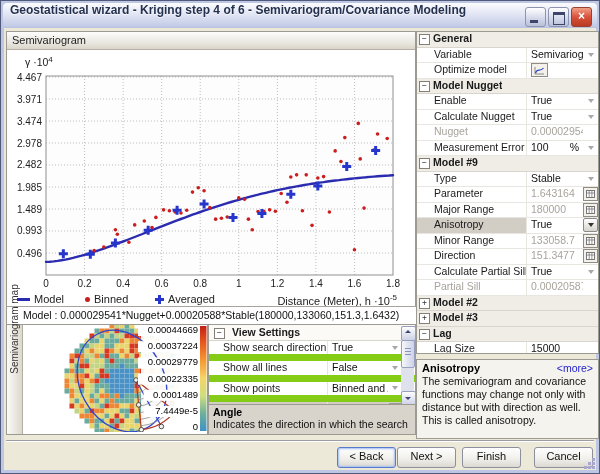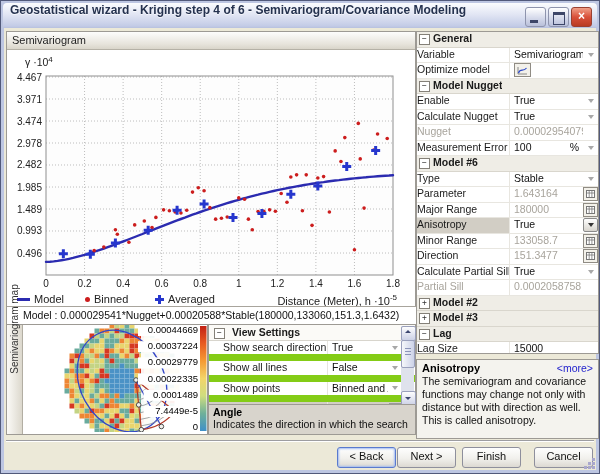--- a/index.html
+++ b/index.html
@@ -64,21 +64,21 @@
   .sb-down{bottom:0;}.sb-down::after{top:5px;border-top-color:#3c4670;border-bottom-width:0;}
   .sb-thumb{position:absolute;left:0;top:14px;width:12px;height:26px;border:1px solid #9aa0bc;border-radius:2px;
     background:linear-gradient(to right,#f6f7fa,#ccd2e8);}
   .sb-thumb::after{content:'';position:absolute;left:3px;top:10px;width:6px;height:1px;background:#8b93b8;box-shadow:0 3px 0 #8b93b8, 0 -3px 0 #8b93b8;}
   
   .prop-panel{left:412px;top:3px;width:181px;height:321px;background:#fff;overflow:hidden;}
   .pg-row{display:flex;height:14.5px;border-bottom:1px solid #e8e6e0;font-size:10.5px;line-height:13.5px;}
   .pg-row.hdr{background:#efede6;font-weight:bold;border-bottom:1px solid #d9d6cd;}
   .pg-glyph{width:9px;height:9px;border:1px solid #848078;background:#fff;font:8px/8px "DejaVu Sans Mono",monospace;
     text-align:center;color:#333;margin:2px 3px 0 2px;flex:none;}
-  .pg-label{width:92px;padding-left:0;border-right:1px solid #e8e6e0;white-space:nowrap;overflow:hidden;color:#1a1a1a;flex:none;}
+  .pg-label{width:92px;padding-left:17px;border-right:1px solid #e8e6e0;white-space:nowrap;overflow:hidden;color:#1a1a1a;flex:none;}
   .pg-row.hdr .pg-label{border-right:none;padding-left:0;width:auto;}
   .pg-label.dis{color:#a8a49c;}
   .pg-val{flex:1;padding-left:4px;white-space:nowrap;overflow:hidden;color:#111;display:flex;}
   .pg-val.dis{color:#a8a49c;}
   .pg-suffix{margin-left:auto;padding-right:4px;}
   .pg-ctl{width:15px;flex:none;display:flex;align-items:center;justify-content:center;}
   .pg-row.sel .pg-label{background:#d2cec5;}
   .arrow{width:0;height:0;border-left:3px solid transparent;border-right:3px solid transparent;border-top:4px solid #a8a8a8;}
   .arrow.active{border-top-color:#333;}
   .dd-btn{width:13px;height:12px;border:1px solid #8a8a8a;border-radius:2px;background:linear-gradient(#fefefe,#d8d5ce);
@@ -828,21 +828,21 @@
             <div class="pg-val">
               <span>100</span>
               <span class="pg-suffix">%</span>
             </div>
             <div class="pg-ctl">
               <div class="arrow"></div>
             </div>
           </div>
           <div class="pg-row hdr">
             <span class="pg-glyph">−</span>
-            <div class="pg-label">Model #6</div>
+            <div class="pg-label">Model #9</div>
           </div>
           <div class="pg-row">
             <div class="pg-label">Type</div>
             <div class="pg-val">
               <span>Stable</span>
             </div>
             <div class="pg-ctl">
               <div class="arrow"></div>
             </div>
           </div>

